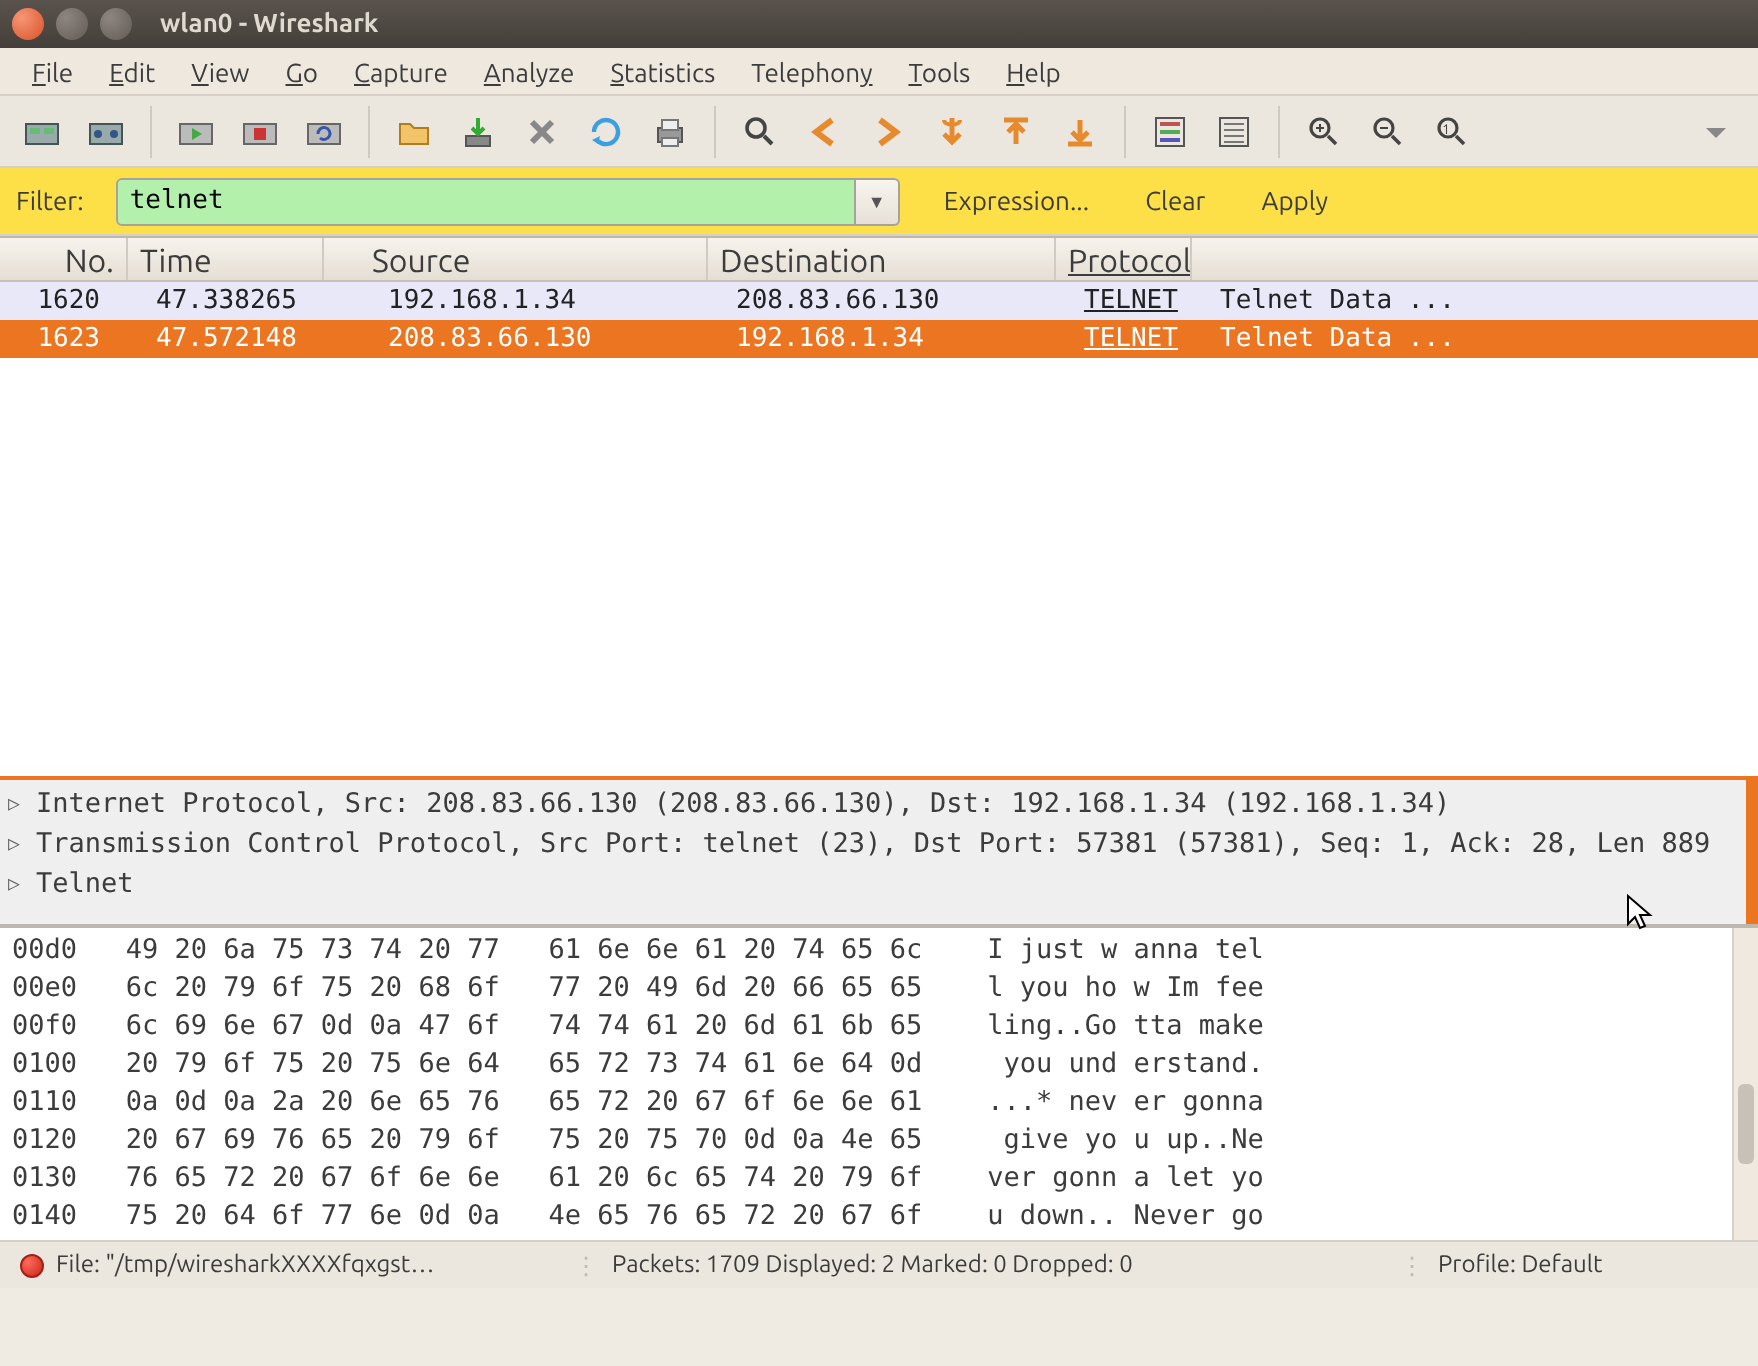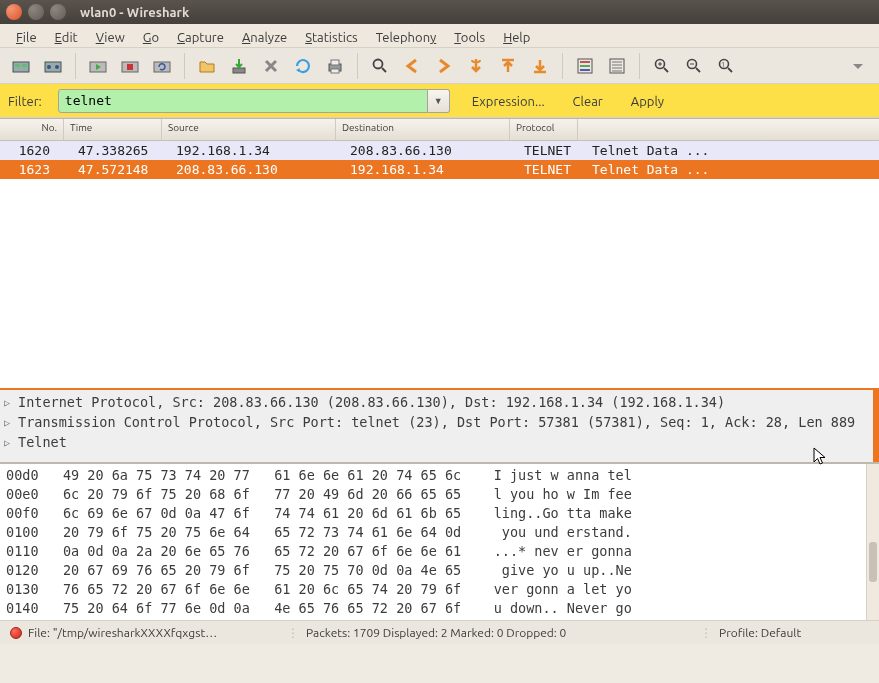--- a/index.html
+++ b/index.html
@@ -108,42 +108,42 @@
     border-top: 1px solid #bdb7ad;
     border-bottom: 2px solid #eb7521;
     display: flex;
     flex-direction: column;
   }
   .plheader {
     display: flex;
     height: 22px;
     background: linear-gradient(#f7f3ec, #e4ded4);
     border-bottom: 1px solid #c6c0b6;
-    font-size: 10px;
+    font-size: 16px;
   }
   .plheader .col {
     padding: 3px 6px;
     border-right: 1px solid #d0cac0;
     overflow: hidden;
     white-space: nowrap;
   }
   .plrows { flex: 1; overflow: hidden; font-family: "DejaVu Sans Mono", monospace; font-size: 13px; }
   .plrow {
     display: flex;
     height: 19px;
     line-height: 19px;
   }
   .plrow .cell { padding: 0 14px; overflow: hidden; white-space: nowrap; }
   .plrow.r0 { background: #e8e8f8; color: #222; }
   .plrow.r1 { background: #eb7521; color: #fff; }
   .c-no   { width: 64px; text-align: right;}
   .c-time { width: 98px; }
-  .c-src  { width: 174px; }
+  .c-src  { width: 174px; margin-left: 18px; }
   .c-dst  { width: 174px; }
-  .c-proto{ width: 68px; }
+  .c-proto{ width: 68px; text-decoration: underline; }
   .c-info { flex: 1; }
   .details {
     height: 74px;
     background: #efefef;
     border-bottom: 2px solid #bdb7ad;
     font-family: "DejaVu Sans Mono", monospace;
     font-size: 13.5px;
     padding: 2px 4px;
     overflow: hidden;
     position: relative;

